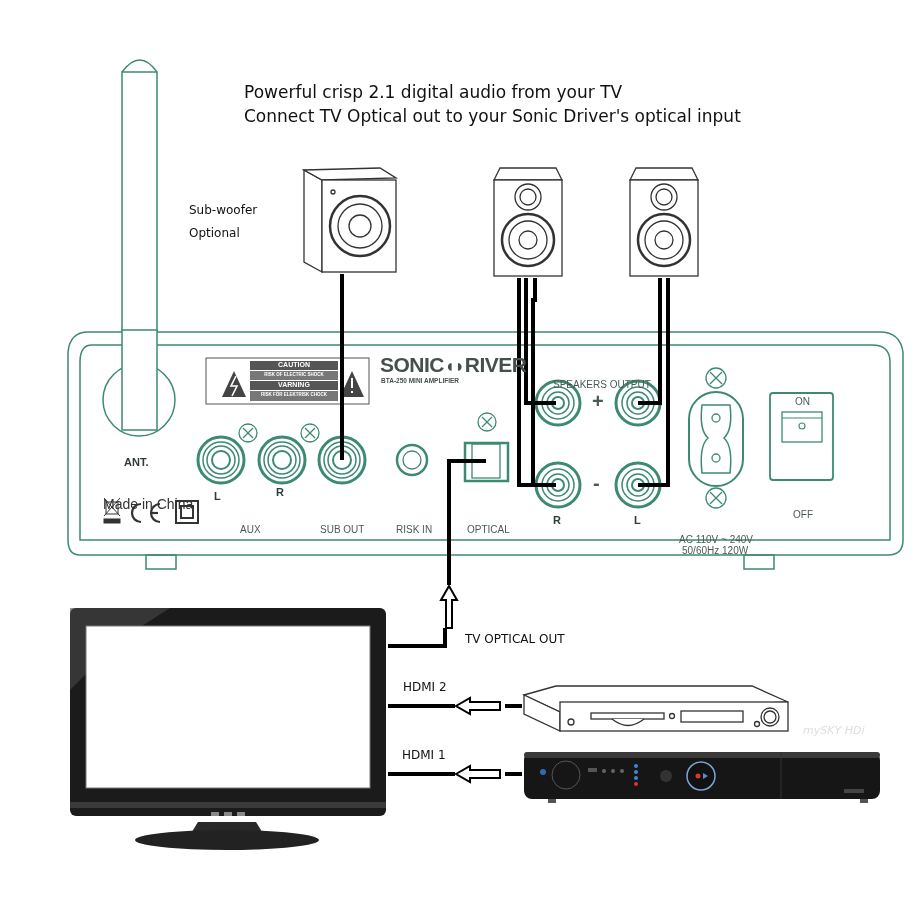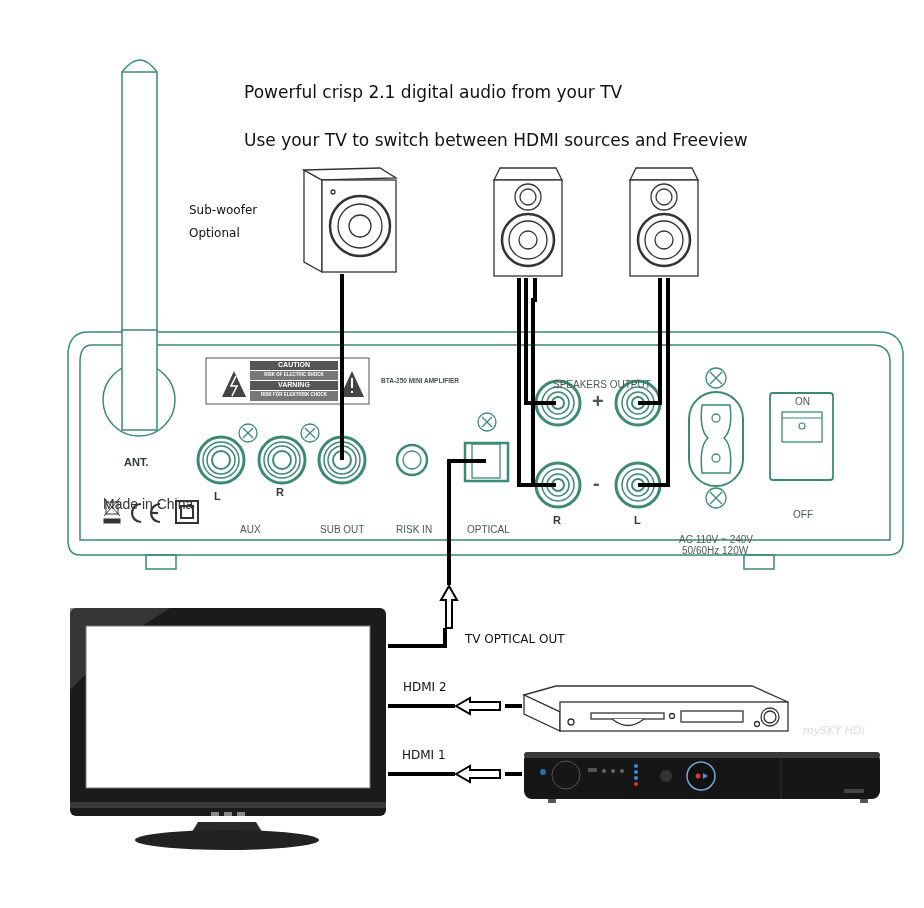--- a/index.html
+++ b/index.html
@@ -253,30 +253,33 @@
       <circle cx="701" cy="776" r="14" fill="#111" stroke="#7aa6d6" stroke-width="1.5"></circle>
       <circle cx="698" cy="776" r="2.5" fill="#d33"></circle>
       <polygon points="703,773 708,776 703,779" fill="#5a8fd6"></polygon>
       <rect x="548" y="799" width="8" height="4" fill="#555"></rect>
       <rect x="860" y="799" width="8" height="4" fill="#555"></rect>
       <rect x="844" y="789" width="20" height="4" fill="#444"></rect>
     </g>
   </svg>
 
   <div class="txt intro" style="top:80px">Powerful crisp 2.1 digital audio from your TV</div>
-  <div class="txt intro" style="top:128px">Use your TV to switch between HDMI sources and Freeview</div>
+  <div class="txt intro" style="top:104px">Connect TV Optical out to your Sonic Driver's optical input</div>
 
   <div class="txt lbl" style="left:189px;top:203px">Sub-woofer</div>
   <div class="txt lbl" style="left:189px;top:226px">Optional</div>
 
   <div class="txt amp-bold" style="left:252px;top:361px;width:84px;text-align:center;font-size:7px;color:#fff">CAUTION</div>
   <div class="txt amp-bold" style="left:250px;top:372px;width:88px;text-align:center;font-size:4.5px;color:#fff">RISK OF ELECTRIC SHOCK</div>
   <div class="txt amp-bold" style="left:252px;top:381px;width:84px;text-align:center;font-size:7px;color:#fff">VARNING</div>
   <div class="txt amp-bold" style="left:250px;top:392px;width:88px;text-align:center;font-size:4.5px;color:#fff">RISK FÖR ELEKTRISK CHOCK</div>
 
+  <div class="txt amp-bold" style="left:380px;top:353px;font-size:21px;letter-spacing:-0.5px;color:#454f4c">
+    <span>SONIC</span><span style="font-size:18px">◖◗</span><span>RIVER</span>
+  </div>
   <div class="txt amp-bold" style="left:381px;top:377px;font-size:6.5px;color:#454f4c">BTA-250 MINI AMPLIFIER</div>
 
   <div class="txt amp-bold" style="left:124px;top:456px;font-size:11px">ANT.</div>
   <div class="txt amp-txt" style="left:103px;top:476px;font-size:14px;color:#333">Made in China</div>
   <div class="txt amp-bold" style="left:214px;top:490px;font-size:11px">L</div>
   <div class="txt amp-bold" style="left:276px;top:486px;font-size:11px">R</div>
   <div class="txt amp-txt" style="left:240px;top:504px">AUX</div>
   <div class="txt amp-txt" style="left:320px;top:504px">SUB OUT</div>
   <div class="txt amp-txt" style="left:396px;top:504px">RISK IN</div>
   <div class="txt amp-txt" style="left:467px;top:504px">OPTICAL</div>

